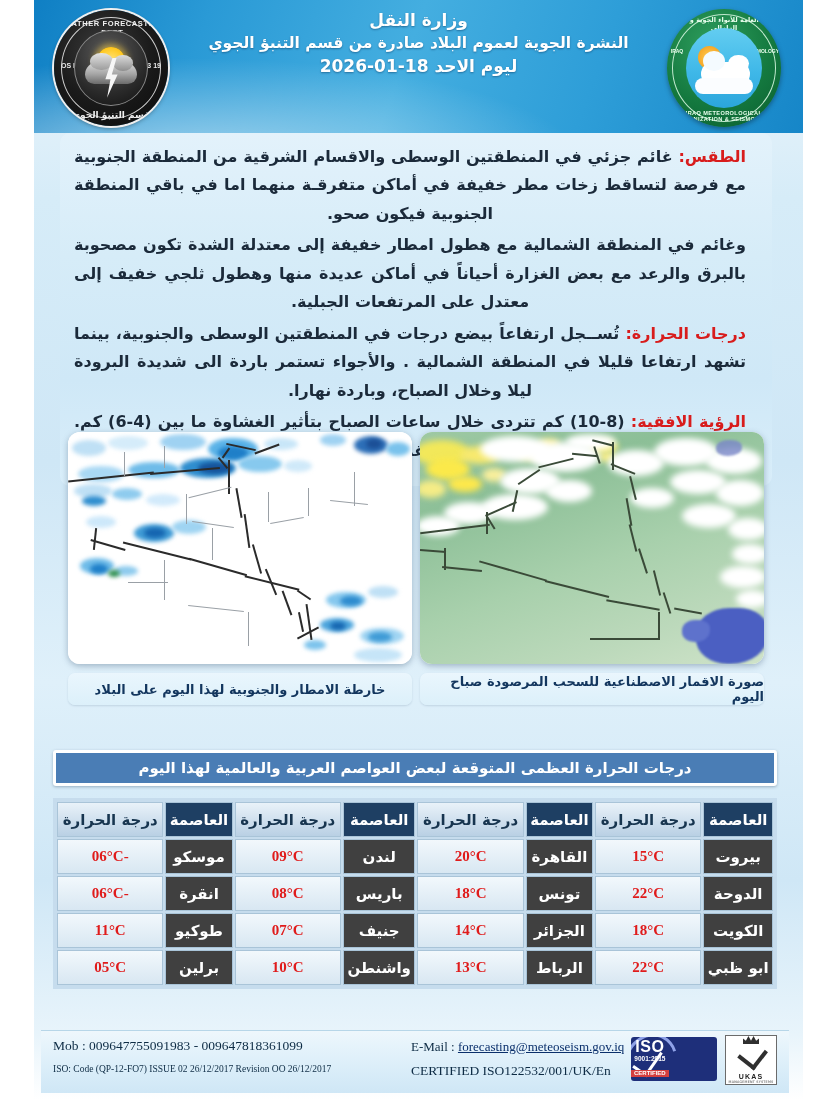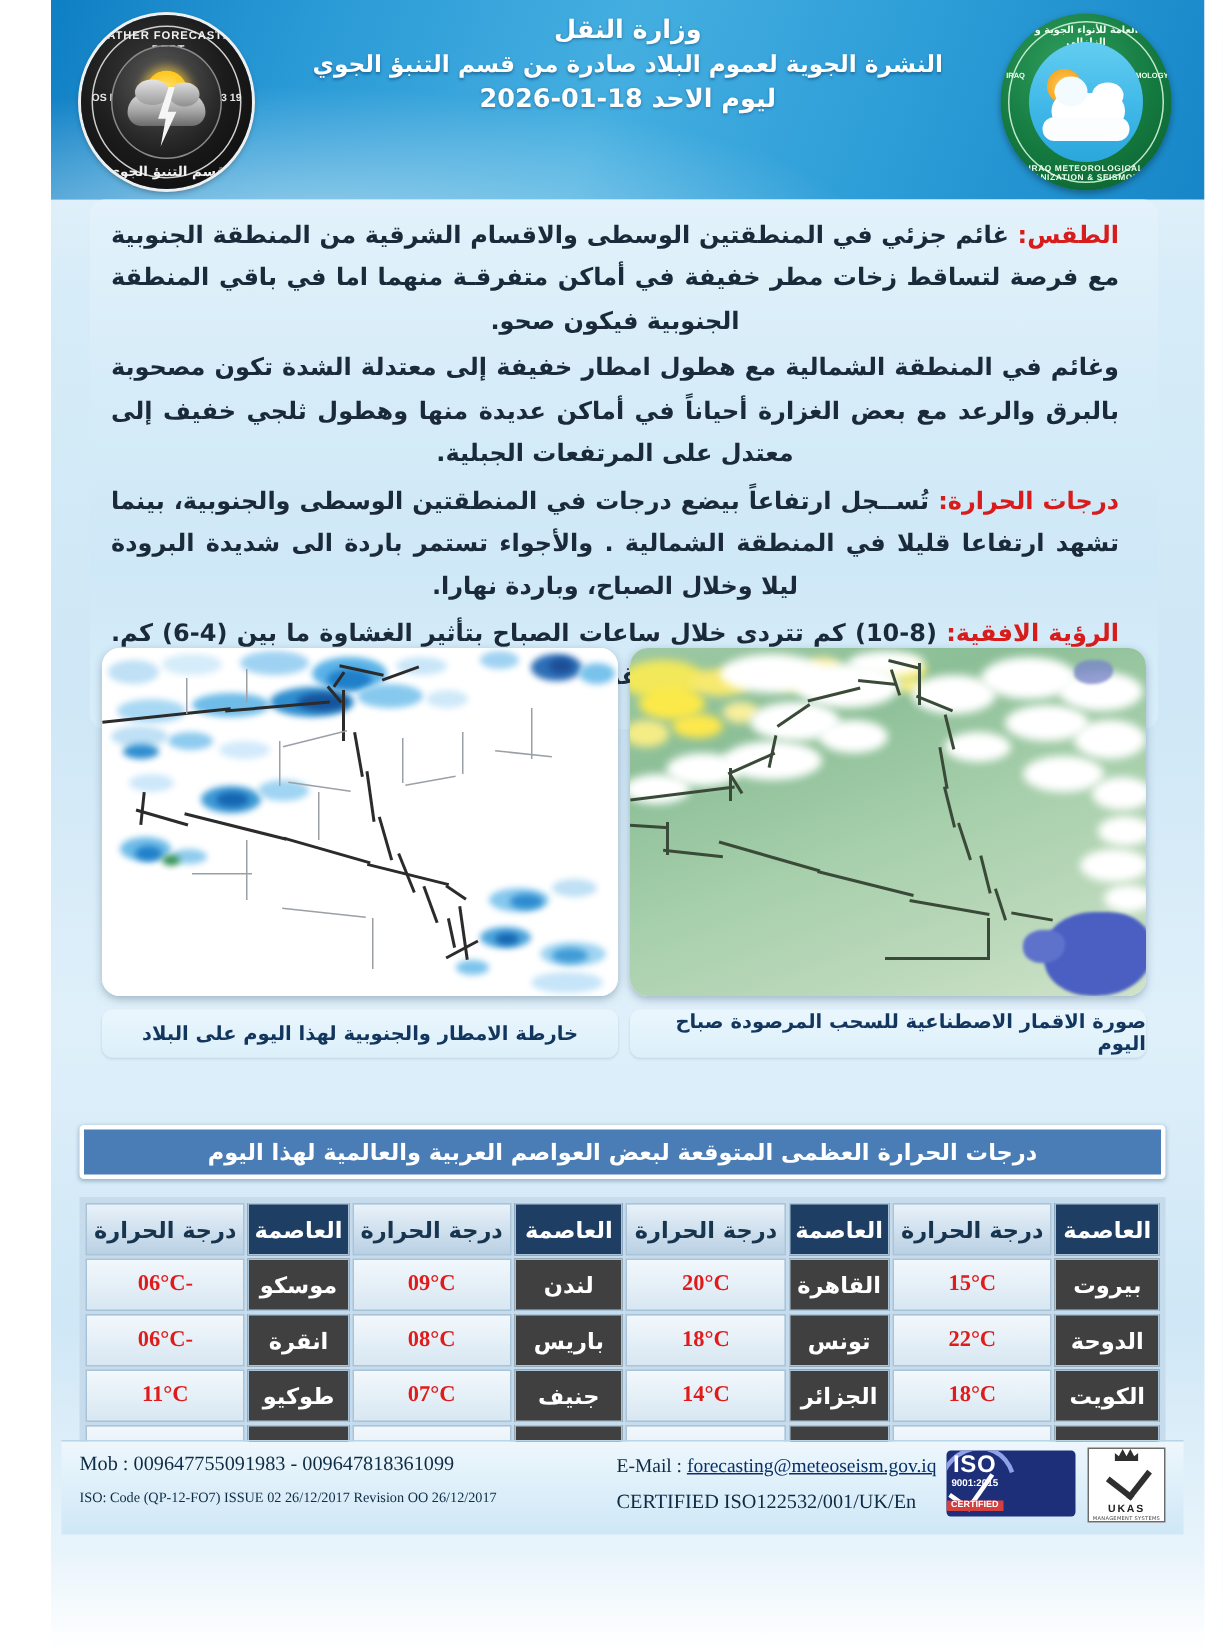--- a/index.html
+++ b/index.html
@@ -221,21 +221,21 @@
     color:#17354f;font-size:13.5px;
   }
   td.cap{background:#404040;color:#ffffff;}
   td.tmp{
     background:linear-gradient(180deg,#f2f8fc 0%,#d8e7f2 100%);
     color:#e01b1b;font-family:"Liberation Serif",serif;font-size:17px;
   }
 
   
   .footer{
-    position:absolute;left:41px;top:960px;width:748px;height:62px;
+    position:absolute;left:41px;top:1030px;width:748px;height:62px;
     background:linear-gradient(180deg,#eef7fc 0%,#dff0fa 45%,#cfe7f6 100%);
     border-top:1px solid #b7d6e8;
   }
   .f-line{position:absolute;left:0;right:0;direction:ltr;}
   .f-row1{top:7px;height:22px;}
   .f-row2{top:31px;height:20px;}
   .f-mob{
     position:absolute;left:12px;top:0;color:#0d2b44;font-size:13.5px;
     font-family:"Liberation Serif",serif;
   }

